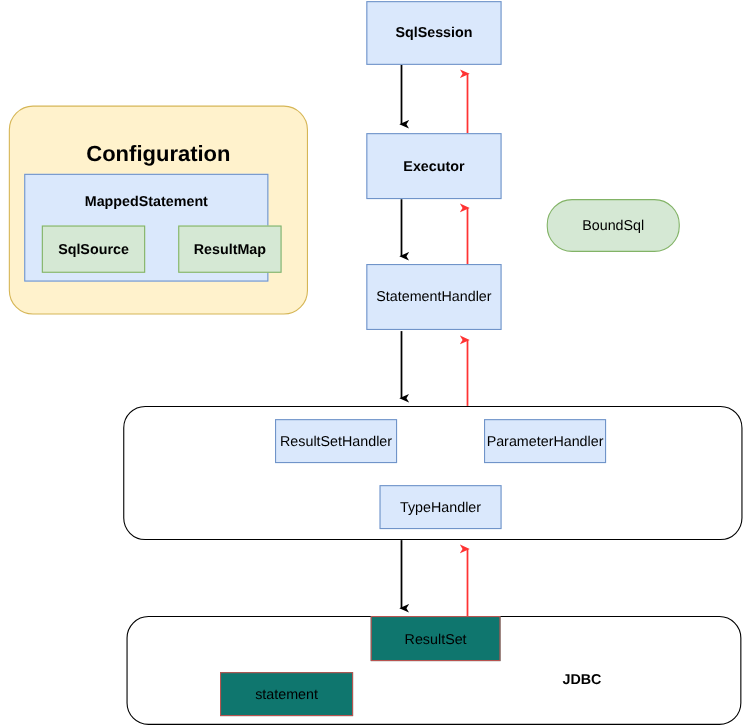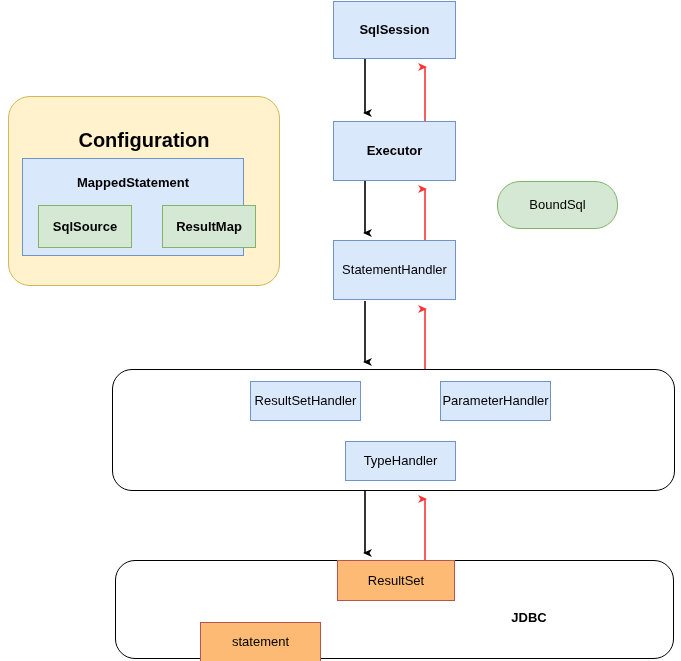--- a/index.html
+++ b/index.html
@@ -32,21 +32,21 @@
   }
   .blue {
     background: #dae8fc;
     border: 1px solid #7094c9;
   }
   .green {
     background: #d5e8d4;
     border: 1px solid #82b366;
   }
   .pink {
-    background: #fdba74;
+    background: #0f766e;
     border: 1px solid #b85450;
   }
   .yellow {
     background: #fff2cc;
     border: 1px solid #d6b656;
   }
   .plain {
     background: transparent;
     border: 1px solid #000000;
   }
@@ -103,21 +103,21 @@
   <div class="node blue" style="left:440px; top:381px; width:111px; height:40px;">ParameterHandler</div>
 
   <div class="node blue" style="left:345px; top:441px; width:111px; height:40px;">TypeHandler</div>
 
   <div class="node plain rounded-xl" style="left:115px; top:560px; width:559px; height:99px; z-index:1;"></div>
 
   <div class="group-label bold" style="left:498px; top:609px; width:62px; height:16px; font-size:13px; z-index:4;">JDBC</div>
 
   <div class="node pink" style="left:337px; top:560px; width:118px; height:41px; z-index:4;">ResultSet</div>
 
-  <div class="node pink" style="left:200px; top:611px; width:121px; height:40px; z-index:4;margin-top:11px;">statement</div>
+  <div class="node pink" style="left:200px; top:611px; width:121px; height:40px; z-index:4;">statement</div>
 
   <div class="arrow" style="left:0; top:0; width:681px; height:661px;">
     <svg width="681" height="661" viewBox="0 0 681 661">
       <defs>
         <marker id="ah-black" markerWidth="10" markerHeight="10" refX="5" refY="7" orient="auto" markerUnits="userSpaceOnUse">
           <path d="M1,0 L5,9 L9,0 L5,2.5 Z" fill="#000000"></path>
         </marker>
         <marker id="ah-red" markerWidth="10" markerHeight="10" refX="5" refY="7" orient="auto" markerUnits="userSpaceOnUse">
           <path d="M1,0 L5,9 L9,0 L5,2.5 Z" fill="#ff3333"></path>
         </marker>

